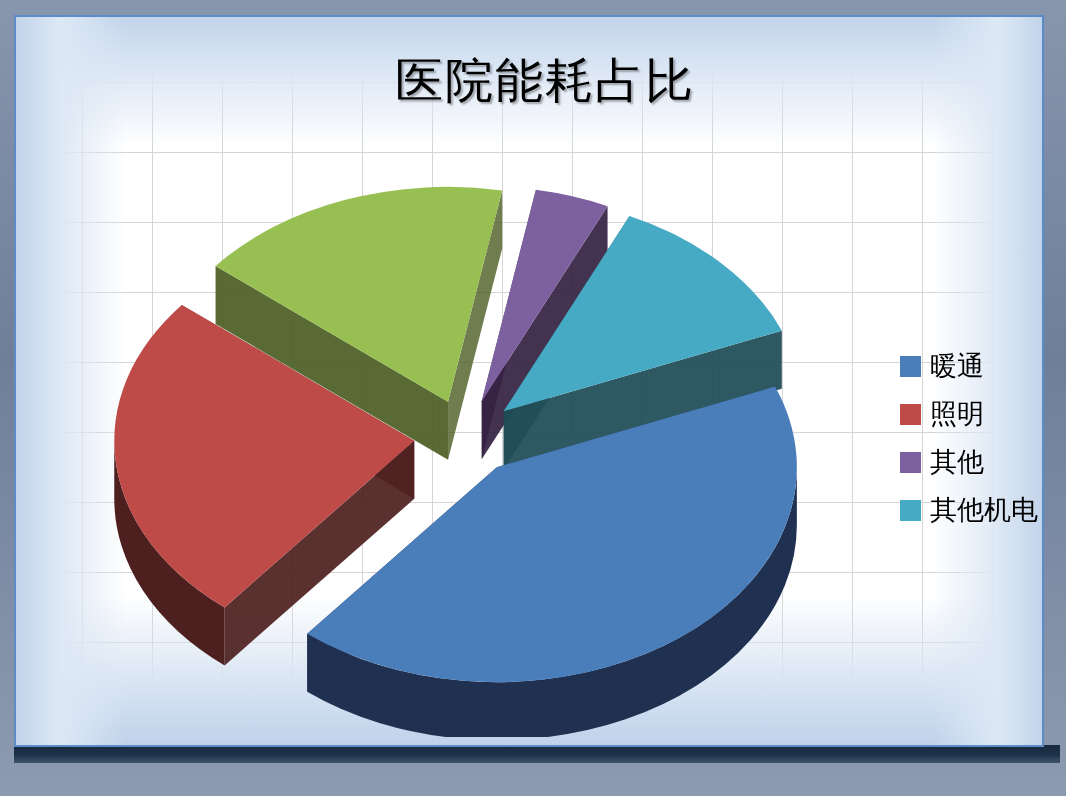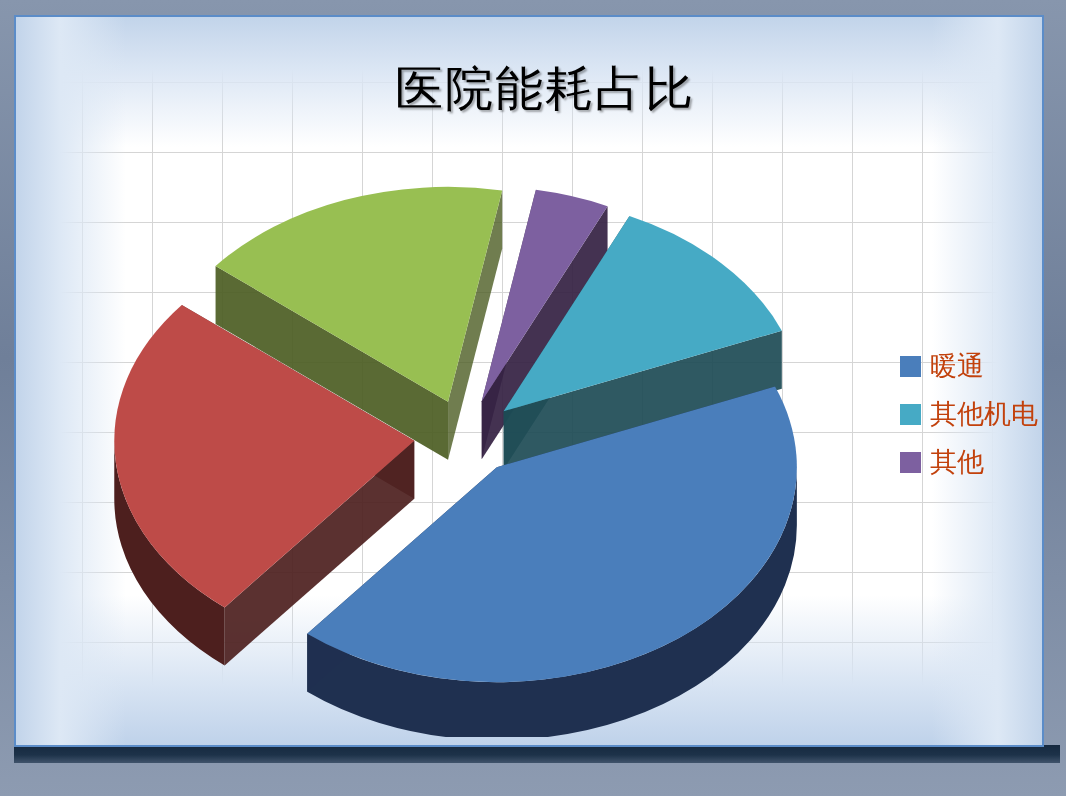--- a/index.html
+++ b/index.html
@@ -88,21 +88,21 @@
     right: 0; top: 0; bottom: 0;
     width: 110px;
     background: linear-gradient(to left, #c2d4ea 0%, #dde8f5 40%, rgba(255,255,255,0) 100%);
   }
 
   
   .chart-title {
     position: absolute;
     left: 0;
     right: 0;
-    top: 46px;
+    top: 38px;
     text-align: center;
     font-size: 48px;
     line-height: 1.1;
     color: #000000;
     letter-spacing: 2px;
     text-shadow: 2px 2px 2px rgba(0,0,0,0.32);
     white-space: nowrap;
     padding-left: 32px;
   }
 
@@ -130,21 +130,21 @@
   }
   .legend-swatch {
     width: 21px;
     height: 21px;
     flex: 0 0 auto;
     margin-right: 9px;
   }
   .legend-label {
     font-size: 27px;
     line-height: 1;
-    color: #c2410c;
+    color: #000000;
     white-space: nowrap;
   }
 </style>
 </head>
 <body>
 
 <div id="slide">
 
   <div class="frame-outer"></div>
   <div class="shadow-bar"></div>
@@ -189,23 +189,27 @@
           </g>
         </svg>
     </div>
 
     <div class="legend">
       <div class="legend-item">
         <span class="legend-swatch" style="background: rgb(74, 126, 187);"></span>
         <span class="legend-label">暖通</span>
       </div>
       <div class="legend-item">
+        <span class="legend-swatch" style="background: rgb(190, 75, 72);"></span>
+        <span class="legend-label">照明</span>
+      </div>
+      <div class="legend-item">
+        <span class="legend-swatch" style="background: rgb(125, 96, 160);"></span>
+        <span class="legend-label">其他</span>
+      </div>
+      <div class="legend-item">
         <span class="legend-swatch" style="background: rgb(70, 170, 197);"></span>
         <span class="legend-label">其他机电</span>
       </div>
-      <div class="legend-item">
-        <span class="legend-swatch" style="background: rgb(125, 96, 160);"></span>
-        <span class="legend-label">其他</span>
-      </div>
     </div>
 
   </div>
 </div>
 
 </body></html>

